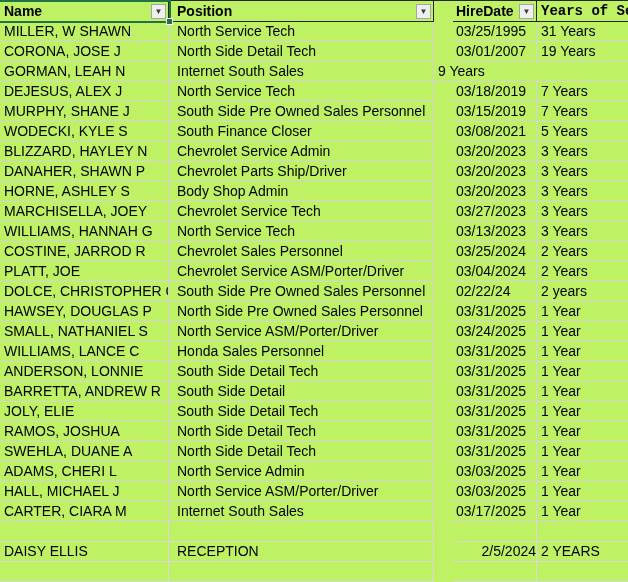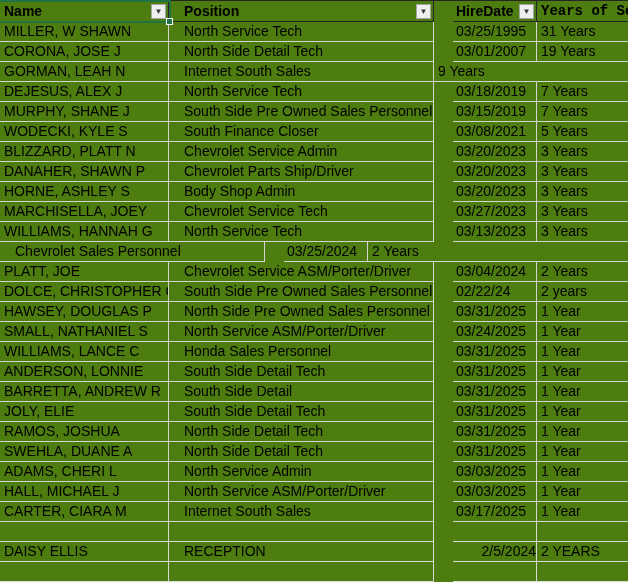--- a/index.html
+++ b/index.html
@@ -1,41 +1,41 @@
 <!DOCTYPE html>
 <html><head>
 <meta charset="utf-8">
 <style>
   * { margin:0; padding:0; box-sizing:border-box; }
   html,body { background:#fff; }
   .sheet {
     position:relative;
     width:628px; height:582px;
-    background:#4d7c0f;
+    background:#bef264;
     font-family:"Liberation Sans", sans-serif;
     font-size:14px;
     color:#000;
     overflow:hidden;
   }
   .row { display:flex; width:628px; height:20px; }
   .header-row {
     height:22px;
     border-top:1px solid #262626;
     font-weight:bold;
   }
   .cell {
     position:relative;
     height:100%;
     line-height:19px;
     white-space:nowrap;
     overflow:hidden;
     padding-left:4px;
   }
   .col-name  { width:169px; }
-  .col-position { width:265px; padding-left:15px; }
+  .col-position { width:265px; padding-left:8px; }
   .col-date  { width:84px;  padding-left:3px;margin-left:19px; }
   .col-years { flex:1; }
   
   .table .cell { border-right:1px solid #d4d4d4; border-bottom:1px solid #d4d4d4; }
   .table .col-years { border-right:none; }
   
   .header-row .cell { border-right:1px solid #262626; border-bottom:1px solid #262626; line-height:20px; }
   .header-row .col-years { border-right:none;font-family:Liberation Mono, monospace; }
   
   .grid .cell { border-right:1px solid #d9d9d9; border-bottom:1px solid #d9d9d9; }
@@ -130,21 +130,21 @@
         <div class="cell col-date">03/15/2019</div>
         <div class="cell col-years">7 Years</div>
       </div>
       <div class="row table">
         <div class="cell col-name">WODECKI, KYLE S</div>
         <div class="cell col-position">South Finance Closer</div>
         <div class="cell col-date">03/08/2021</div>
         <div class="cell col-years">5 Years</div>
       </div>
       <div class="row table">
-        <div class="cell col-name">BLIZZARD, PLATT N</div>
+        <div class="cell col-name">BLIZZARD, HAYLEY N</div>
         <div class="cell col-position">Chevrolet Service Admin</div>
         <div class="cell col-date">03/20/2023</div>
         <div class="cell col-years">3 Years</div>
       </div>
       <div class="row table">
         <div class="cell col-name">DANAHER, SHAWN P</div>
         <div class="cell col-position">Chevrolet Parts Ship/Driver</div>
         <div class="cell col-date">03/20/2023</div>
         <div class="cell col-years">3 Years</div>
       </div>
@@ -160,20 +160,21 @@
         <div class="cell col-date">03/27/2023</div>
         <div class="cell col-years">3 Years</div>
       </div>
       <div class="row table">
         <div class="cell col-name">WILLIAMS, HANNAH G</div>
         <div class="cell col-position">North Service Tech</div>
         <div class="cell col-date">03/13/2023</div>
         <div class="cell col-years">3 Years</div>
       </div>
       <div class="row table">
+        <div class="cell col-name">COSTINE, JARROD R</div>
         <div class="cell col-position">Chevrolet Sales Personnel</div>
         <div class="cell col-date">03/25/2024</div>
         <div class="cell col-years">2 Years</div>
       </div>
       <div class="row table">
         <div class="cell col-name">PLATT, JOE</div>
         <div class="cell col-position">Chevrolet Service ASM/Porter/Driver</div>
         <div class="cell col-date">03/04/2024</div>
         <div class="cell col-years">2 Years</div>
       </div>

